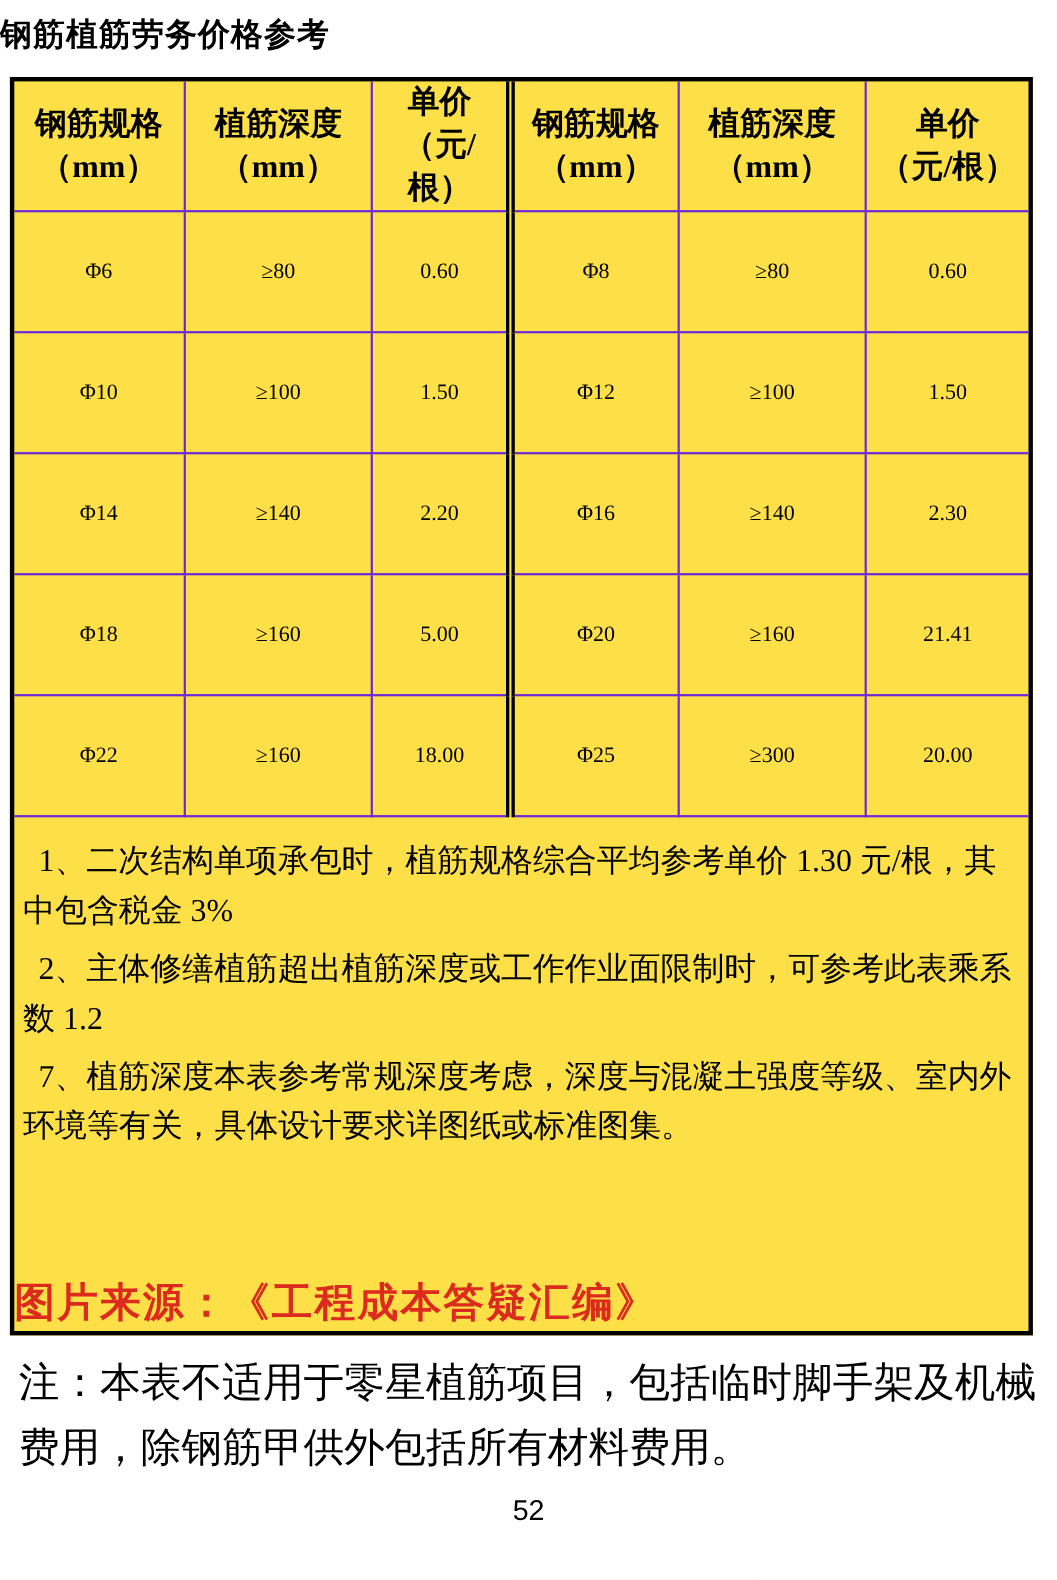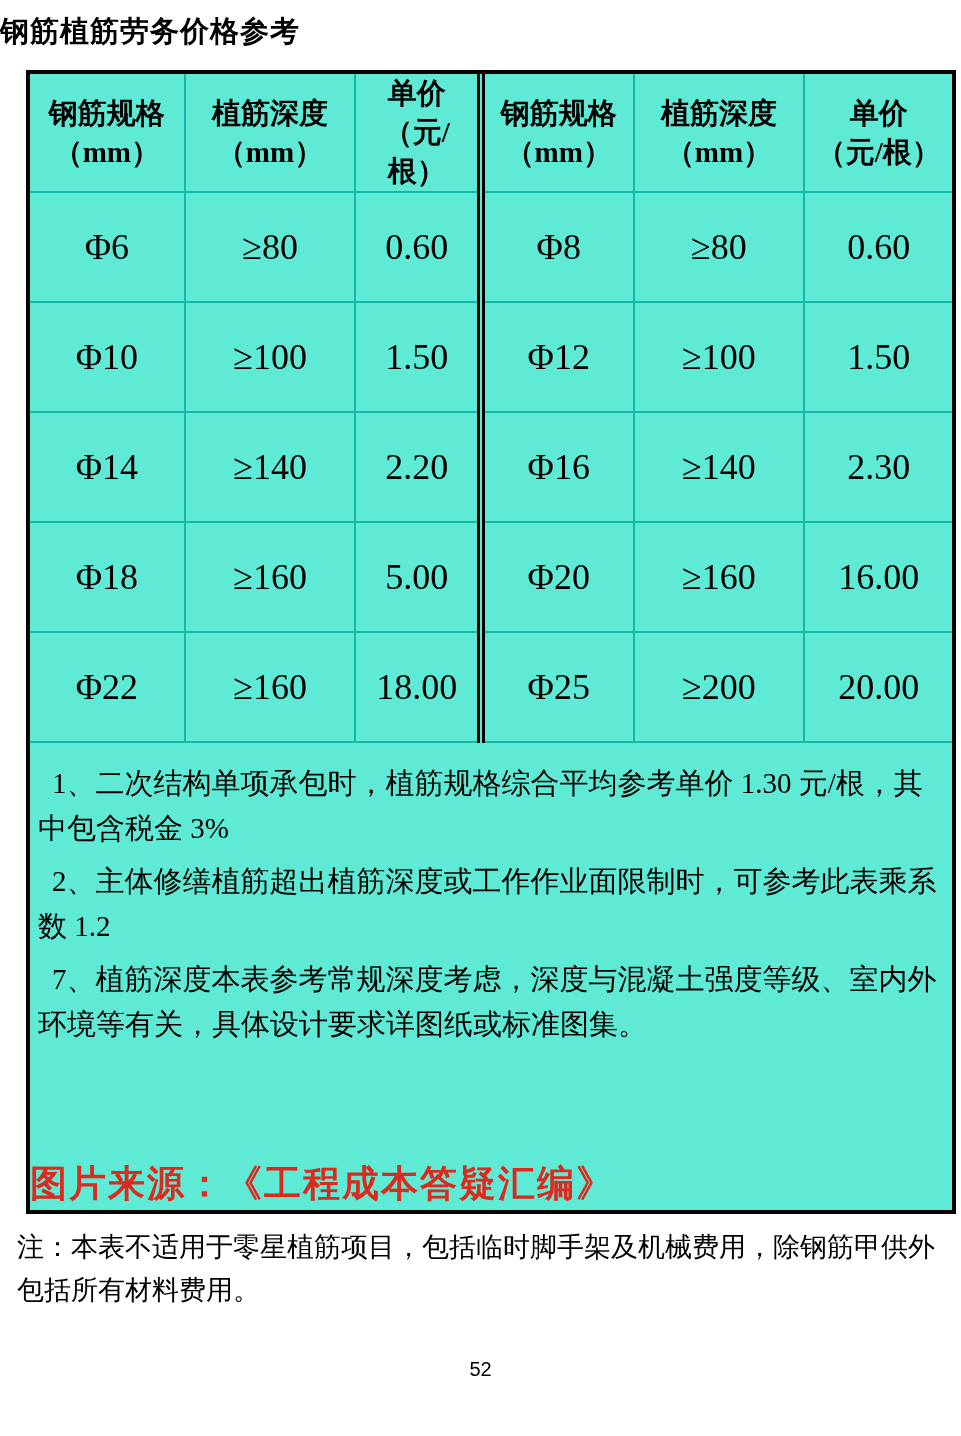--- a/index.html
+++ b/index.html
@@ -19,37 +19,37 @@
     margin: 0;
     padding-top: 12px;
     text-align: left;
     font-family: "Liberation Sans", "DejaVu Sans", sans-serif;
     font-weight: bold;
     font-size: 29px;
     letter-spacing: 1px;
   }
   .frame {
     position: absolute;
-    left: 26px;
+    left: 9px;
     top: 70px;
     width: 922px;
     height: 1136px;
     border: 4px solid #000;
-    background: #5eead4;
+    background: #fde047;
   }
   table.price-table {
     border-collapse: collapse;
     width: 100%;
     table-layout: fixed;
   }
   table.price-table td {
-    border: 2px solid #14b8a6;
+    border: 2px solid #6d28d9;
     text-align: center;
     vertical-align: middle;
-    font-size: 36px;
+    font-size: 20px;
     padding: 0;
   }
   table.price-table tr td:first-child { border-left: none; }
   table.price-table tr td:last-child  { border-right: none; }
   table.price-table tr:first-child td { border-top: none; }
   table.price-table td.dbl { border-left: 8px double #000; }
   table.price-table tr.hdr td {
     height: 112px;
     font-size: 29px;
     font-weight: bold;
@@ -71,32 +71,31 @@
     font-family: "Liberation Sans", "DejaVu Sans", sans-serif;
     font-weight: bold;
     font-size: 37px;
     letter-spacing: 2px;
   }
   .footnote {
     position: absolute;
     left: 17px;
     top: 1228px;
     width: 925px;
-    font-size: 27px;
+    font-size: 37px;
     line-height: 1.6;
-    font-family: Liberation Mono, monospace;
   }
   .page-number {
     position: absolute;
     left: 0;
     top: 1358px;
     width: 100%;
     text-align: center;
     font-family: "Liberation Sans", "DejaVu Sans", sans-serif;
-    font-size: 20px;
+    font-size: 26px;
   }
 </style>
 </head>
 <body>
 
 <h1 class="doc-title">钢筋植筋劳务价格参考</h1>
 
 <div class="frame">
   <table class="price-table">
     <colgroup>
@@ -157,28 +156,28 @@
       <td class="dbl">Φ16</td>
       <td>≥140</td>
       <td>2.30</td>
     </tr>
     <tr class="datarow">
       <td>Φ18</td>
       <td>≥160</td>
       <td>5.00</td>
       <td class="dbl">Φ20</td>
       <td>≥160</td>
-      <td>16.00</td>
+      <td>21.41</td>
     </tr>
     <tr class="datarow">
       <td>Φ22</td>
       <td>≥160</td>
       <td>18.00</td>
       <td class="dbl">Φ25</td>
-      <td>≥200</td>
+      <td>≥300</td>
       <td>20.00</td>
     </tr>
   </tbody>
     </table>
 
   <div class="notes">
     <p>1、二次结构单项承包时，植筋规格综合平均参考单价 1.30 元/根，其中包含税金 3%</p>
     <p>2、主体修缮植筋超出植筋深度或工作作业面限制时，可参考此表乘系数 1.2</p>
     <p>7、植筋深度本表参考常规深度考虑，深度与混凝土强度等级、室内外环境等有关，具体设计要求详图纸或标准图集。</p>
   </div>

